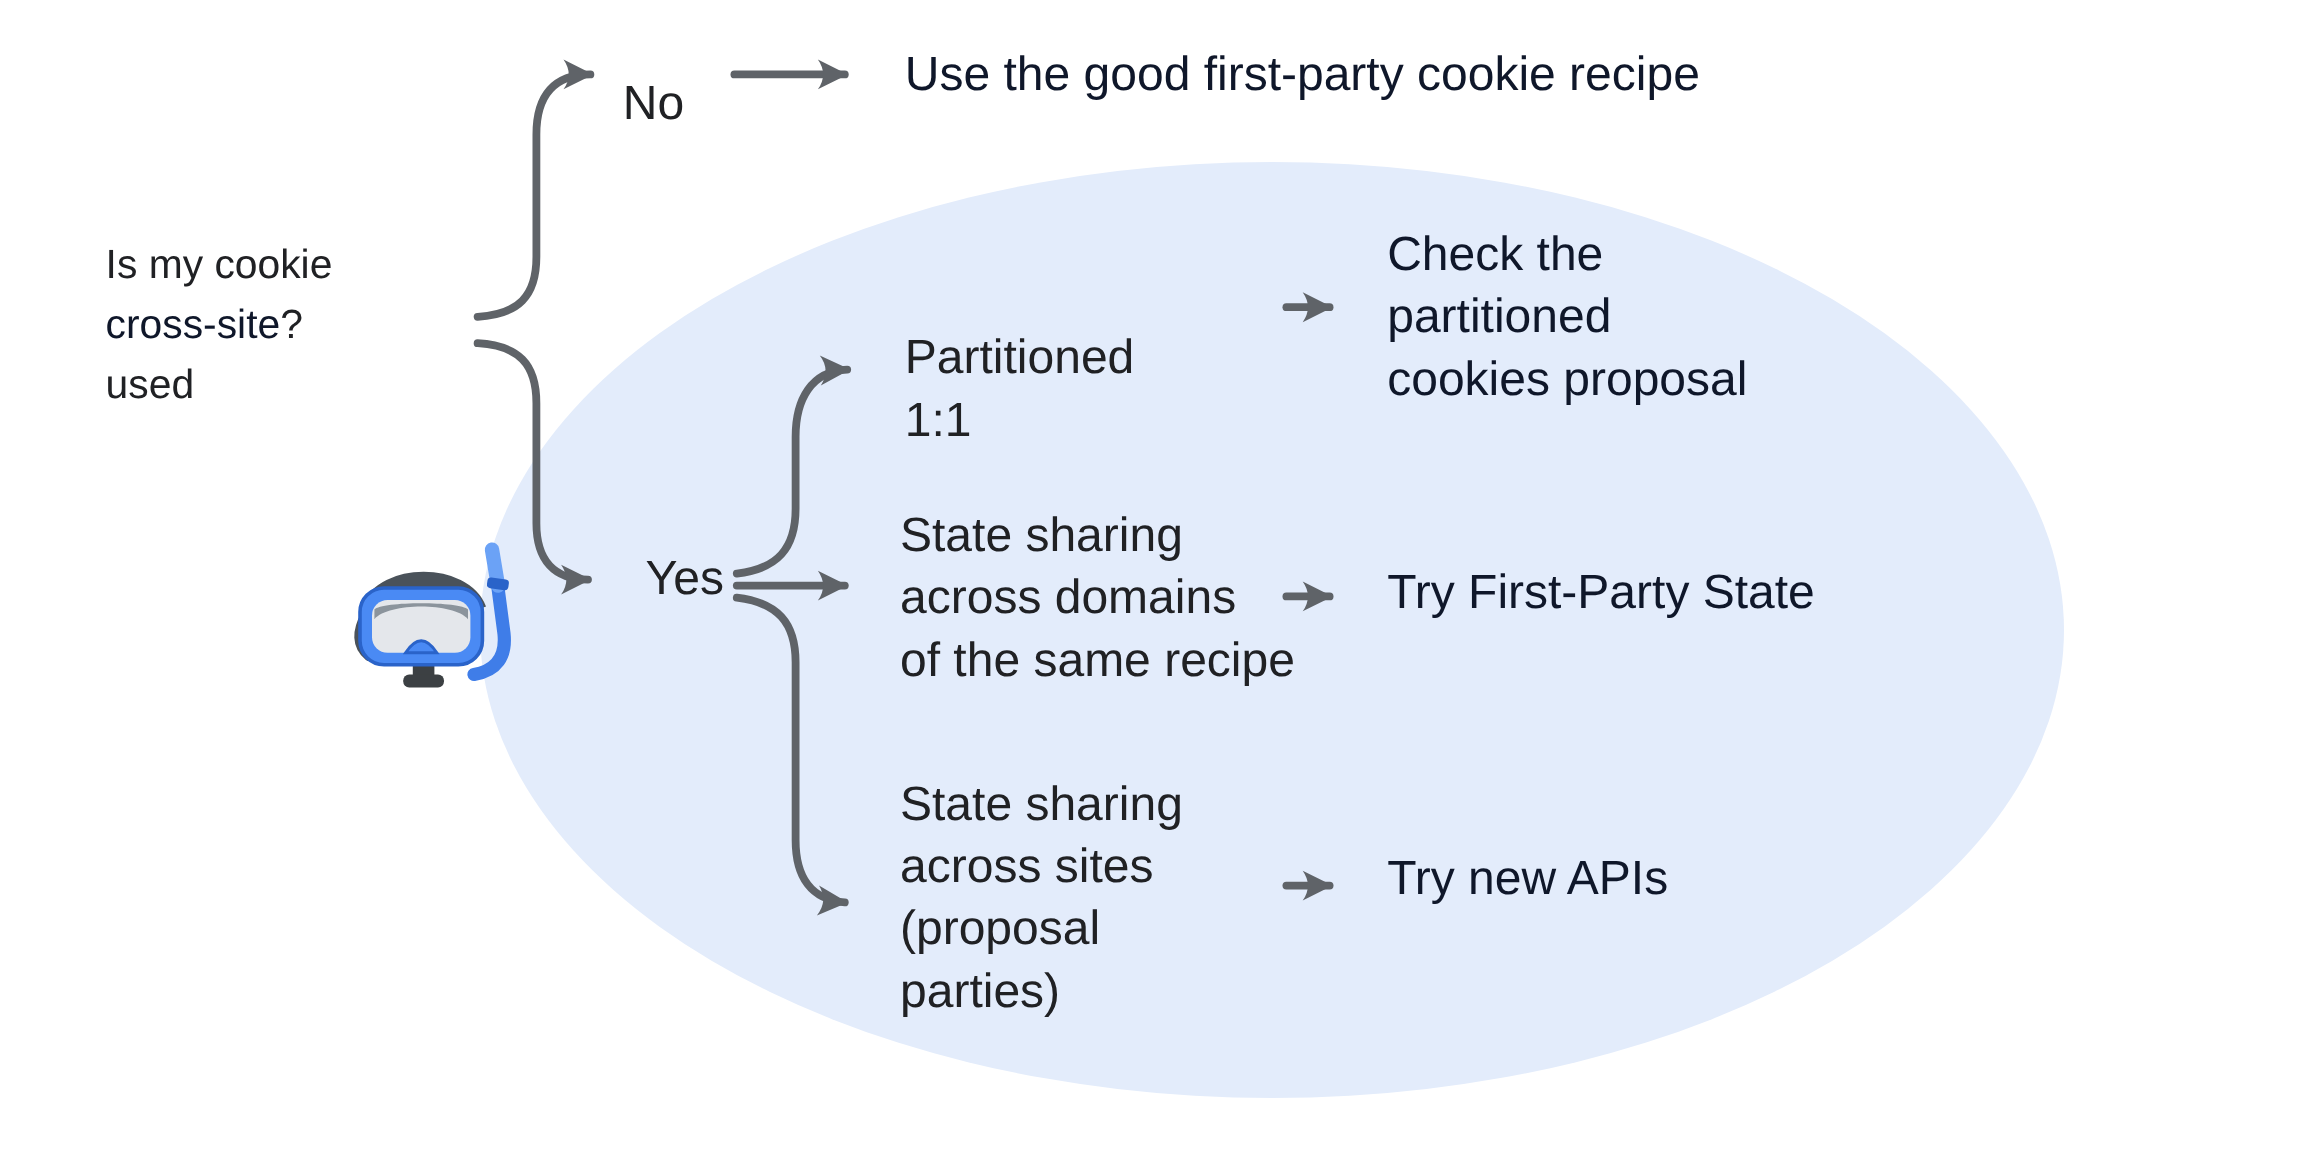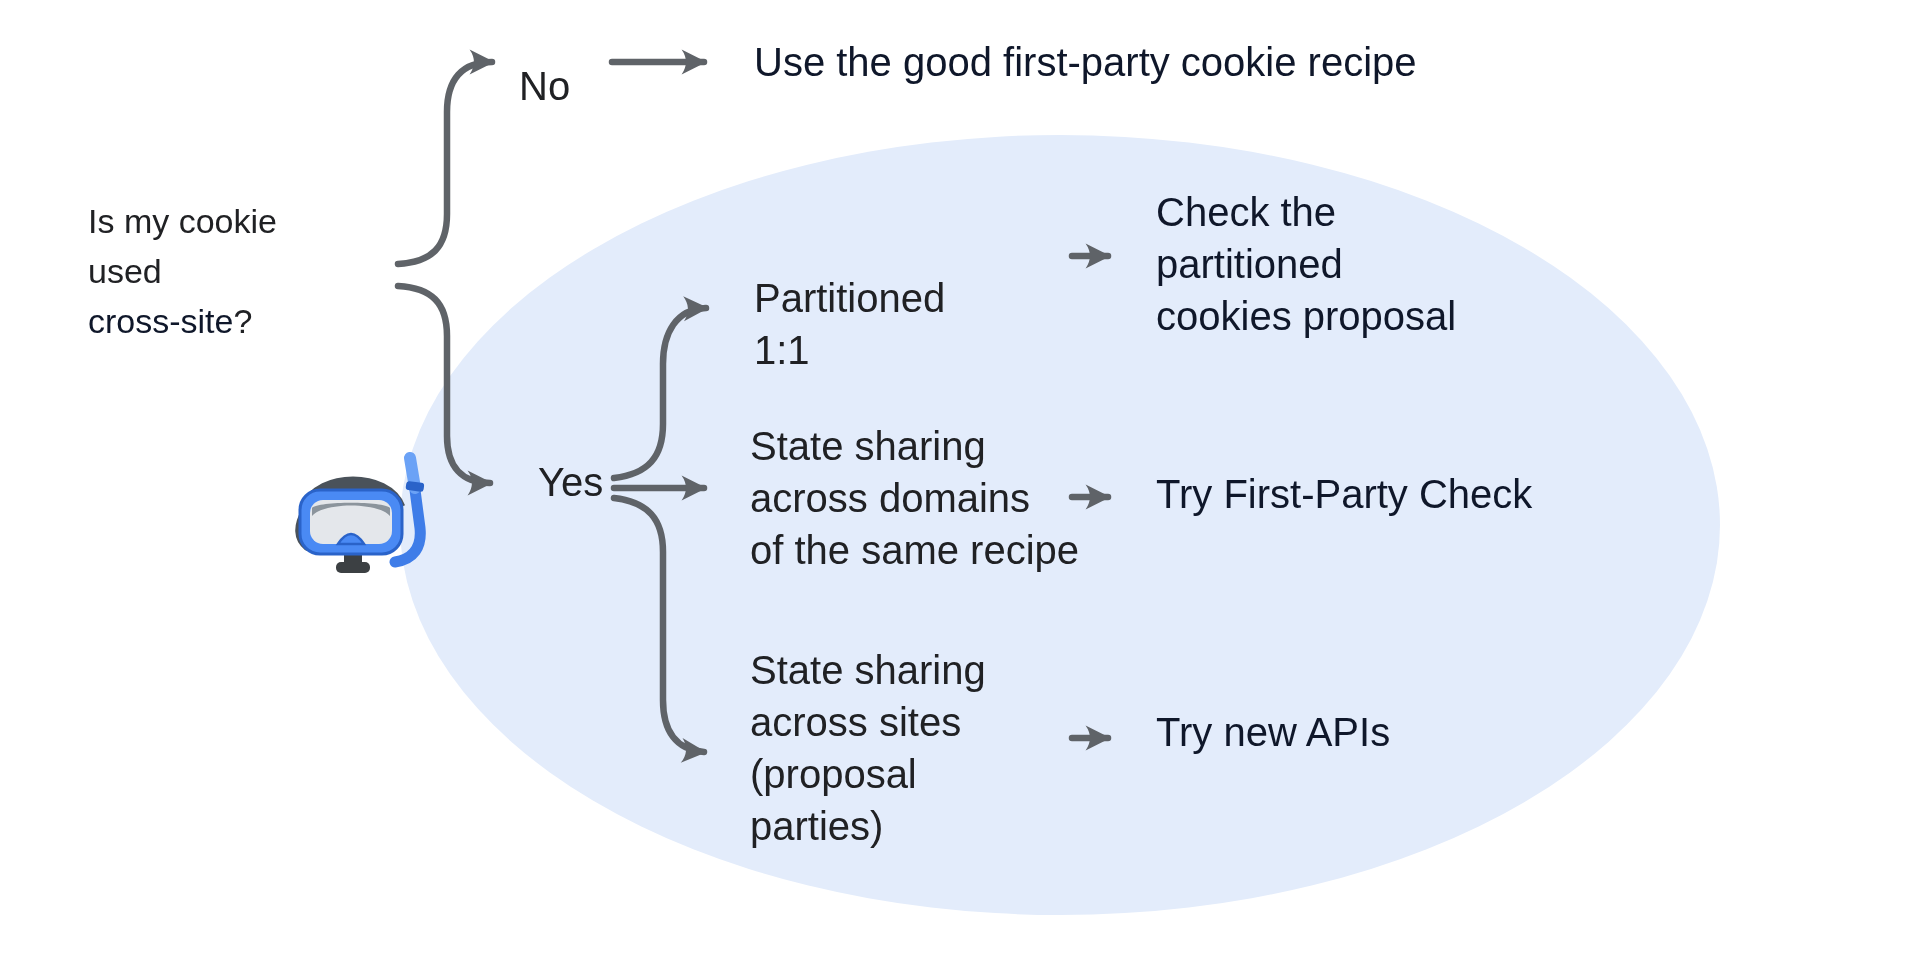--- a/index.html
+++ b/index.html
@@ -52,22 +52,22 @@
       <path d="M 614 488 L 704 488" marker-end="url(#ah)"></path>
       <path d="M 614 498 C 648 502 663 519 663 552 L 663 700 C 663 731 676 750 704 752" marker-end="url(#ah)"></path>
       <path d="M 1072 256 L 1108 256" marker-end="url(#ah)"></path>
       <path d="M 1072 497 L 1108 497" marker-end="url(#ah)"></path>
       <path d="M 1072 738 L 1108 738" marker-end="url(#ah)"></path>
     </g>
   </svg>
 
   <div class="txt q" style="left:88px;top:196px;">
     <div>Is my cookie</div>
+    <div><span class="blue">cross-site</span><span>?</span></div>
     <div>used</div>
-    <div><span class="blue">cross-site</span><span>?</span></div>
   </div>
 
   <div class="txt" style="left:519px;top:36px;margin-top:24px;">No</div>
   <div class="txt blue" style="left:754px;top:36px;">Use the good first-party cookie recipe</div>
 
   <div class="txt" style="left:538px;top:456px;">Yes</div>
 
   <div class="txt" style="left:754px;top:272px;">
     <div>Partitioned</div>
     <div>1:1</div>
@@ -76,21 +76,21 @@
     <div>Check the</div>
     <div>partitioned</div>
     <div>cookies proposal</div>
   </div>
 
   <div class="txt" style="left:750px;top:420px;">
     <div>State sharing</div>
     <div>across domains</div>
     <div>of the same recipe</div>
   </div>
-  <div class="txt blue" style="left:1156px;top:468px;">Try First-Party Check</div>
+  <div class="txt blue" style="left:1156px;top:468px;">Try First-Party State</div>
 
   <div class="txt" style="left:750px;top:644px;">
     <div>State sharing</div>
     <div>across sites</div>
     <div>(proposal</div>
     <div>parties)</div>
   </div>
   <div class="txt blue" style="left:1156px;top:706px;">Try new APIs</div>
 
   <div class="icon-wrap" style="left:294px;top:446px;width:138px;height:144px;">

